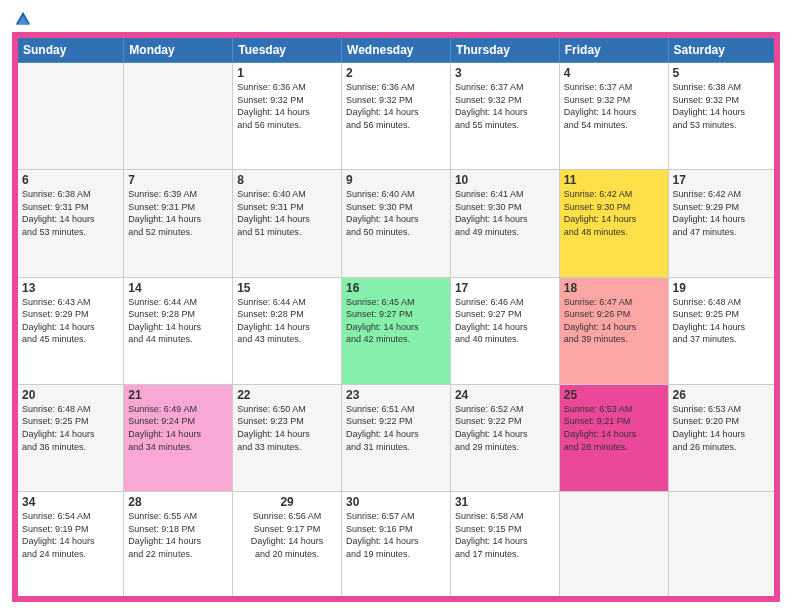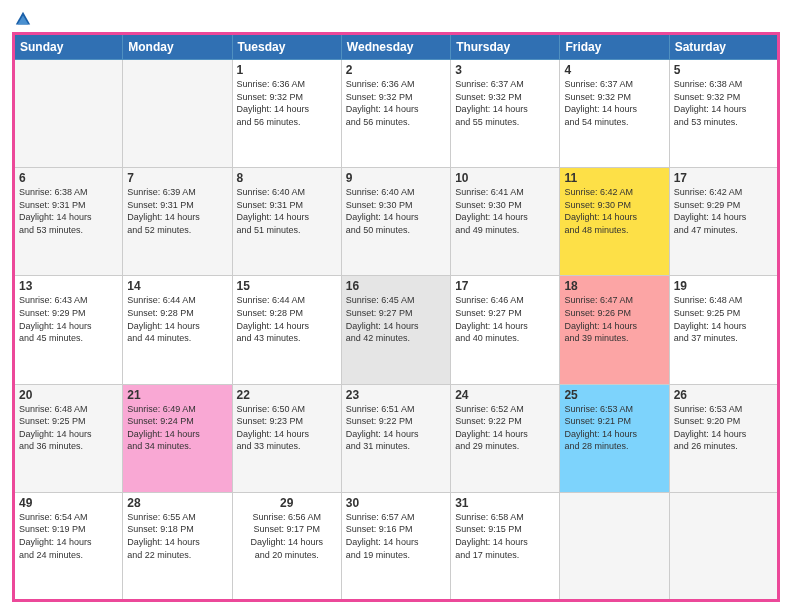--- a/index.html
+++ b/index.html
@@ -53,21 +53,21 @@
       font-weight: bold;
       color: #333;
       line-height: 1.1;
     }
     .location {
       font-size: 14px;
       color: #555;
     }
     .calendar {
       flex: 1;
-      border: 3px solid #ec4899;
+      border: 6px solid #ec4899;
       border-collapse: collapse;
       width: 100%;
       table-layout: fixed;
     }
     .calendar th {
       background: #3070b3;
       color: #fff;
       text-align: left;
       padding: 5px 5px;
       font-size: 12px;
@@ -241,21 +241,21 @@
 Daylight: 14 hours
 and 44 minutes.</div>
           </td>
           <td style="background: rgb(255, 255, 255);">
             <span class="day-num">15</span>
             <div class="day-info" style="white-space: pre-line;">Sunrise: 6:44 AM
 Sunset: 9:28 PM
 Daylight: 14 hours
 and 43 minutes.</div>
           </td>
-          <td style="background: #e5e5e5;">
+          <td style="background: #86efac;">
             <span class="day-num">16</span>
             <div class="day-info" style="white-space: pre-line;">Sunrise: 6:45 AM
 Sunset: 9:27 PM
 Daylight: 14 hours
 and 42 minutes.</div>
           </td>
           <td style="background: rgb(255, 255, 255);">
             <span class="day-num">17</span>
             <div class="day-info" style="white-space: pre-line;">Sunrise: 6:46 AM
 Sunset: 9:27 PM
@@ -306,38 +306,38 @@
 Daylight: 14 hours
 and 31 minutes.</div>
           </td>
           <td style="background: rgb(245, 245, 245);">
             <span class="day-num">24</span>
             <div class="day-info" style="white-space: pre-line;">Sunrise: 6:52 AM
 Sunset: 9:22 PM
 Daylight: 14 hours
 and 29 minutes.</div>
           </td>
-          <td style="background: #7dd3fc;">
+          <td style="background: #ec4899;">
             <span class="day-num">25</span>
             <div class="day-info" style="white-space: pre-line;">Sunrise: 6:53 AM
 Sunset: 9:21 PM
 Daylight: 14 hours
 and 28 minutes.</div>
           </td>
           <td style="background: rgb(245, 245, 245);">
             <span class="day-num">26</span>
             <div class="day-info" style="white-space: pre-line;">Sunrise: 6:53 AM
 Sunset: 9:20 PM
 Daylight: 14 hours
 and 26 minutes.</div>
           </td>
         </tr>
         <tr>
           <td style="background: rgb(255, 255, 255);">
-            <span class="day-num">49</span>
+            <span class="day-num">34</span>
             <div class="day-info" style="white-space: pre-line;">Sunrise: 6:54 AM
 Sunset: 9:19 PM
 Daylight: 14 hours
 and 24 minutes.</div>
           </td>
           <td style="background: rgb(255, 255, 255);">
             <span class="day-num">28</span>
             <div class="day-info" style="white-space: pre-line;">Sunrise: 6:55 AM
 Sunset: 9:18 PM
 Daylight: 14 hours

